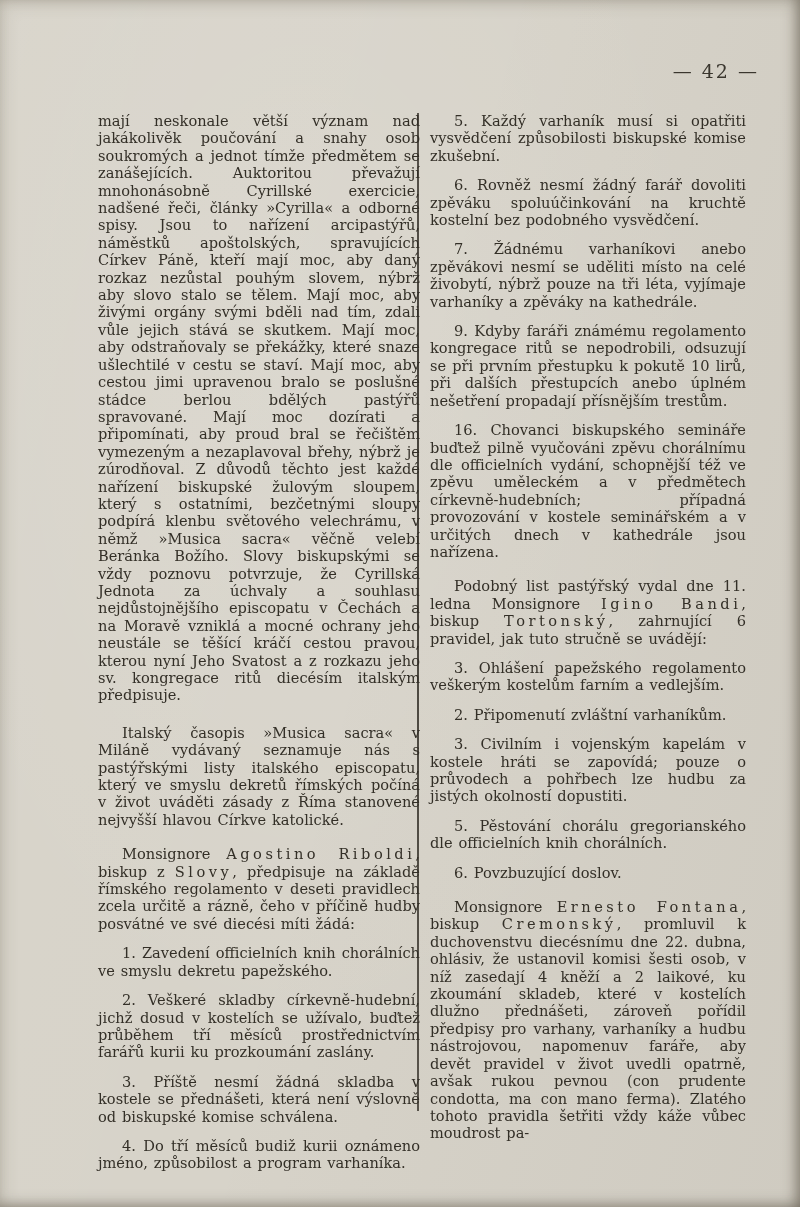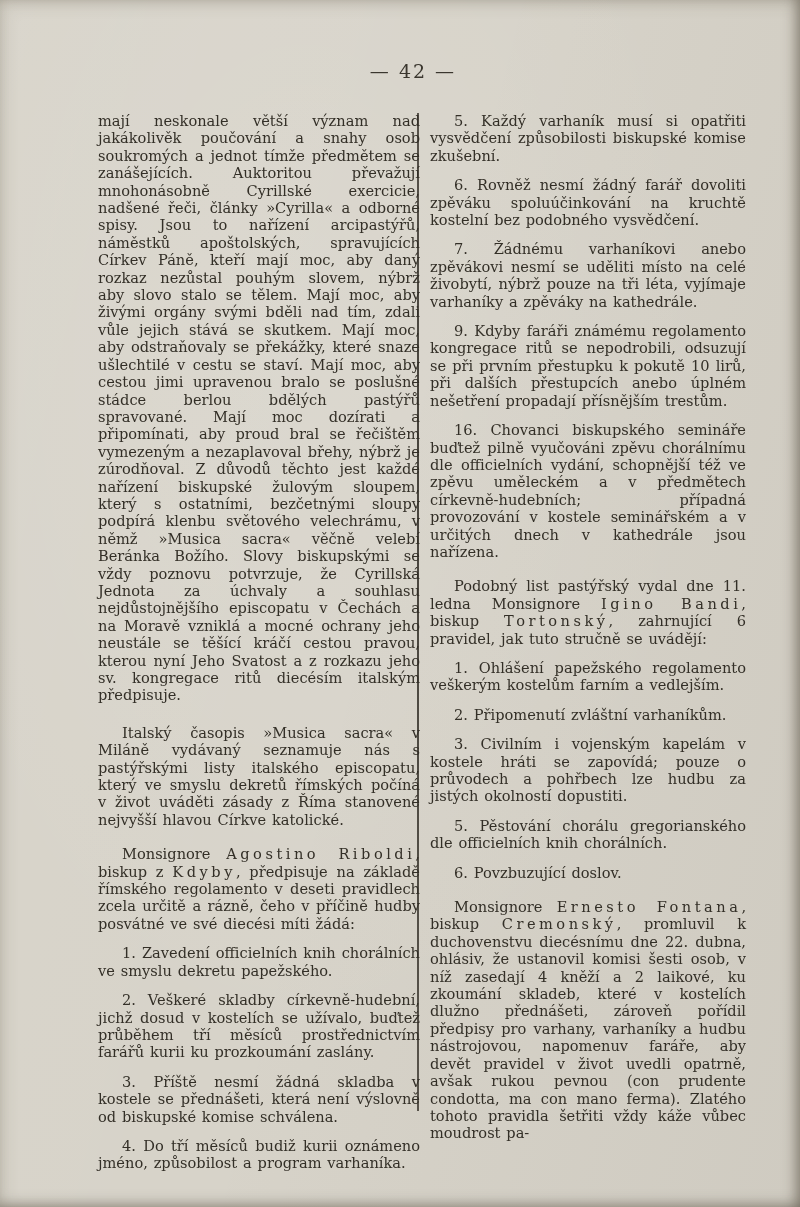--- a/index.html
+++ b/index.html
@@ -19,23 +19,23 @@
     box-shadow:
       inset -9px 0 14px -5px rgba(78,70,56,0.50),
       inset 0 -9px 14px -6px rgba(78,70,56,0.35),
       inset 4px 5px 16px rgba(90,82,66,0.14);
     color: #332f27;
     font-family: "DejaVu Serif", "Liberation Serif", serif;
   }
   .page-number {
     position: absolute;
     top: 60px;
-    left: 83px;
+    left: 99px;
     width: 660px;
-    text-align: center;
+    text-align: right;
     font-size: 19px;
     letter-spacing: 2px;
     color: #3a362e;
   }
   .column-rule {
     position: absolute;
     left: 417px;
     top: 113px;
     width: 2px;
     height: 998px;
@@ -64,34 +64,34 @@
 <body>
 
 <div class="page">
   <div class="page-number">— 42 —</div>
 
   <div class="column-rule"></div>
 
   <div class="col col-left">
       <p class="para"><span>mají neskonale větší význam nad jakákolivěk poučování a snahy osob soukromých a jednot tímže předmětem se zanášejících. Auktoritou převažují mnohonásobně Cyrillské exercicie, nadšené řeči, články »Cyrilla« a odborné spisy. Jsou to nařízení arcipastýřů, náměstků apoštolských, spravujících Církev Páně, kteří mají moc, aby daný rozkaz nezůstal pouhým slovem, nýbrž aby slovo stalo se tělem. Mají moc, aby živými orgány svými bděli nad tím, zdali vůle jejich stává se skutkem. Mají moc, aby odstraňovaly se překážky, které snaze ušlechtilé v cestu se staví. Mají moc, aby cestou jimi upravenou bralo se poslušné stádce berlou bdělých pastýřů spravované. Mají moc dozírati a připomínati, aby proud bral se řečištěm vymezeným a nezaplavoval břehy, nýbrž je zúrodňoval. Z důvodů těchto jest každé nařízení biskupské žulovým sloupem, který s ostatními, bezčetnými sloupy podpírá klenbu světového velechrámu, v němž »Musica sacra« věčně velebí Beránka Božího. Slovy biskupskými se vždy poznovu potvrzuje, že Cyrillská Jednota za úchvaly a souhlasu nejdůstojnějšího episcopatu v Čechách a na Moravě vzniklá a mocné ochrany jeho neustále se těšící kráčí cestou pravou, kterou nyní Jeho Svatost a z rozkazu jeho sv. kongregace ritů diecésím italským předpisuje.</span></p>
       <p class="para indent gap-s"><span>Italský časopis »Musica sacra« v Miláně vydávaný seznamuje nás s pastýřskými listy italského episcopatu, který ve smyslu dekretů římských počíná v život uváděti zásady z Říma stanovené nejvyšší hlavou Církve katolické.</span></p>
-      <p class="para indent gap-l"><span>Monsignore </span><span class="spaced">Agostino Riboldi</span><span>, biskup z </span><span class="spaced">Kdyby</span><span>, předpisuje na základě římského regolamento v deseti pravidlech zcela určitě a rázně, čeho v příčině hudby posvátné ve své diecési míti žádá:</span></p>
+      <p class="para indent gap-l"><span>Monsignore </span><span class="spaced">Agostino Riboldi</span><span>, biskup z </span><span class="spaced">Slovy</span><span>, předpisuje na základě římského regolamento v deseti pravidlech zcela určitě a rázně, čeho v příčině hudby posvátné ve své diecési míti žádá:</span></p>
       <p class="para indent gap-xs"><span>1. Zavedení officielních knih chorálních ve smyslu dekretu papežského.</span></p>
       <p class="para indent gap-xs"><span>2. Veškeré skladby církevně-hudební, jichž dosud v kostelích se užívalo, buďtež průběhem tří měsíců prostřednictvím farářů kurii ku prozkoumání zaslány.</span></p>
       <p class="para indent gap-xs"><span>3. Příště nesmí žádná skladba v kostele se přednášeti, která není výslovně od biskupské komise schválena.</span></p>
       <p class="para indent gap-xs"><span>4. Do tří měsíců budiž kurii oznámeno jméno, způsobilost a program varhaníka.</span></p>
     </div>
 
   <div class="col col-right">
       <p class="para indent"><span>5. Každý varhaník musí si opatřiti vysvědčení způsobilosti biskupské komise zkušební.</span></p>
       <p class="para indent gap-xs"><span>6. Rovněž nesmí žádný farář dovoliti zpěváku spoluúčinkování na kruchtě kostelní bez podobného vysvědčení.</span></p>
       <p class="para indent gap-xs"><span>7. Žádnému varhaníkovi anebo zpěvákovi nesmí se uděliti místo na celé živobytí, nýbrž pouze na tři léta, vyjímaje varhaníky a zpěváky na kathedrále.</span></p>
       <p class="para indent gap-xs"><span>9. Kdyby faráři známému regolamento kongregace ritů se nepodrobili, odsuzují se při prvním přestupku k pokutě 10 lirů, při dalších přestupcích anebo úplném nešetření propadají přísnějším trestům.</span></p>
       <p class="para indent gap-xs"><span>16. Chovanci biskupského semináře buďtež pilně vyučováni zpěvu chorálnímu dle officielních vydání, schopnější též ve zpěvu uměleckém a v předmětech církevně-hudebních; případná provozování v kostele seminářském a v určitých dnech v kathedrále jsou nařízena.</span></p>
       <p class="para indent gap-l"><span>Podobný list pastýřský vydal dne 11. ledna Monsignore </span><span class="spaced">Igino Bandi</span><span>, biskup </span><span class="spaced">Tortonský</span><span>, zahrnující 6 pravidel, jak tuto stručně se uvádějí:</span></p>
-      <p class="para indent gap-xs"><span>1. Ohlášení papežského regolamento veškerým kostelům farním a vedlejším.</span></p>
+      <p class="para indent gap-xs"><span>3. Ohlášení papežského regolamento veškerým kostelům farním a vedlejším.</span></p>
       <p class="para indent gap-xs"><span>2. Připomenutí zvláštní varhaníkům.</span></p>
       <p class="para indent gap-xs"><span>3. Civilním i vojenským kapelám v kostele hráti se zapovídá; pouze o průvodech a pohřbech lze hudbu za jistých okolností dopustiti.</span></p>
       <p class="para indent gap-xs"><span>5. Pěstování chorálu gregorianského dle officielních knih chorálních.</span></p>
       <p class="para indent gap-xs"><span>6. Povzbuzující doslov.</span></p>
       <p class="para indent gap-l"><span>Monsignore </span><span class="spaced">Ernesto Fontana</span><span>, biskup </span><span class="spaced">Cremonský</span><span>, promluvil k duchovenstvu diecésnímu dne 22. dubna, ohlásiv, že ustanovil komisi šesti osob, v níž zasedají 4 kněží a 2 laikové, ku zkoumání skladeb, které v kostelích dlužno přednášeti, zároveň pořídil předpisy pro varhany, varhaníky a hudbu nástrojovou, napomenuv faráře, aby devět pravidel v život uvedli opatrně, avšak rukou pevnou (con prudente condotta, ma con mano ferma). Zlatého tohoto pravidla šetřiti vždy káže vůbec moudrost pa-</span></p>
     </div>
 </div>
 
 </body></html>

